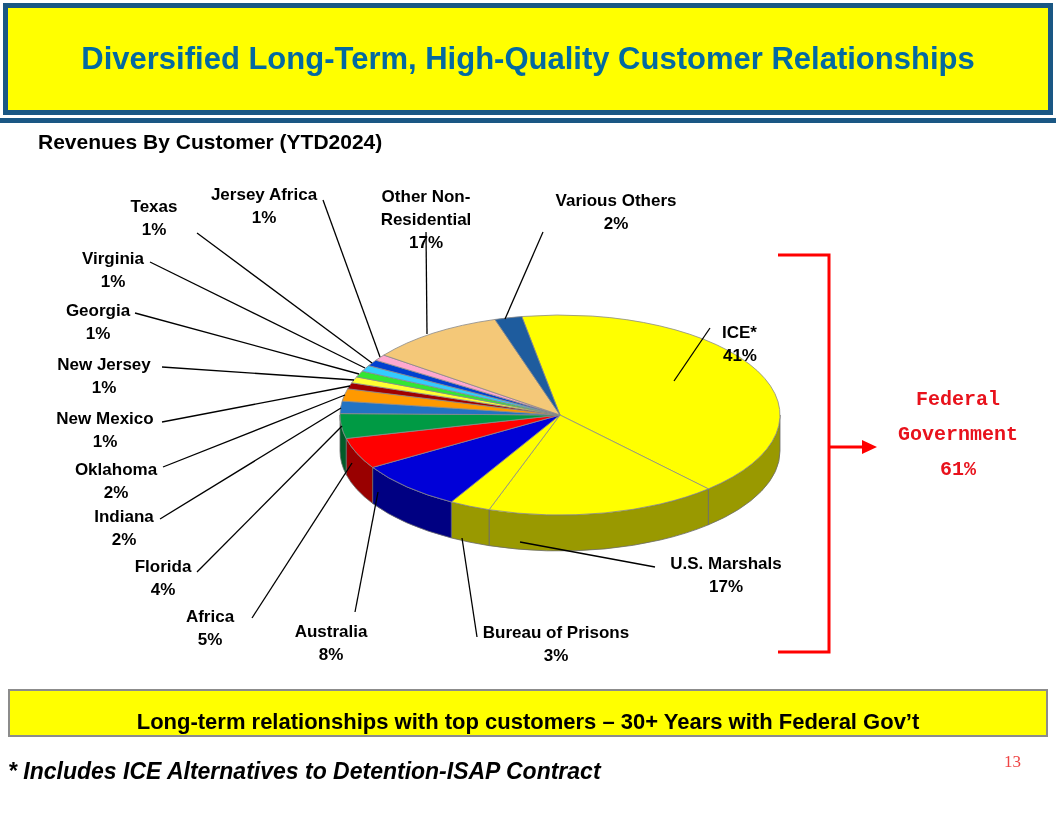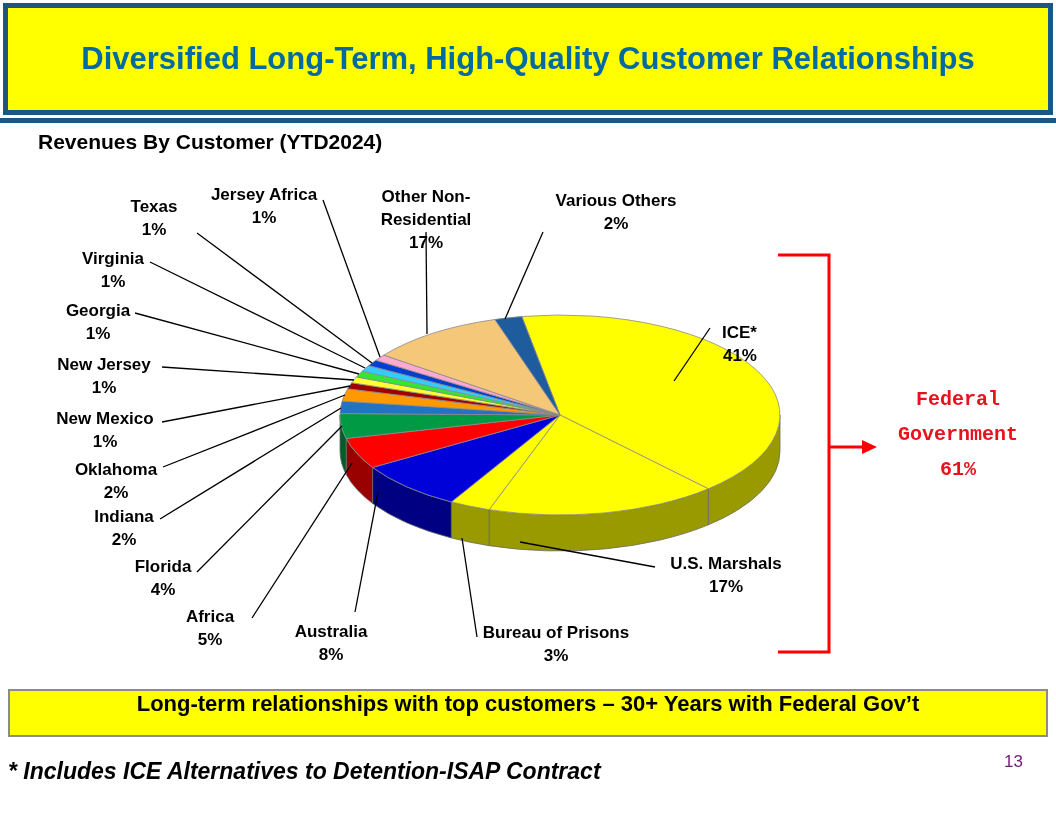--- a/index.html
+++ b/index.html
@@ -29,28 +29,28 @@
   }
   .plabel.wrap{white-space:normal;width:122px;margin-top:24px;}
   .plabel.noshift{transform:none;text-align:right;margin-top:32px;}
   .fed-label{
     position:absolute;left:958px;top:382px;transform:translateX(-50%);
     text-align:center;color:#E8121C;font-size:20px;font-weight:bold;line-height:35px;white-space:nowrap;font-family:Liberation Mono, monospace;
   }
   .bottom-banner{
     position:absolute;left:8px;top:689px;width:1036px;height:44px;
     background:#FFFF00;border:2px solid #8C8C8C;
-    display:flex;align-items:flex-start;justify-content:center;
+    display:flex;align-items:flex-end;justify-content:center;
   }
   .bottom-banner-text{font-size:22px;font-weight:bold;color:#000;white-space:nowrap;}
   .footnote{
     position:absolute;left:8px;top:758px;font-size:23px;font-weight:bold;font-style:italic;color:#000;
   }
   .page-number{
-    position:absolute;left:1004px;top:752px;font-family:Liberation Sans, sans-serif;font-size:17px;color:#701a75;
+    position:absolute;left:1004px;top:752px;font-family:Liberation Serif, serif;font-size:17px;color:#ef4444;
   }
 </style>
 </head>
 <body>
 
 <div class="header-banner">
   <div class="header-title">Diversified Long-Term, High-Quality Customer Relationships</div>
 </div>
 <div class="header-divider"></div>
 

